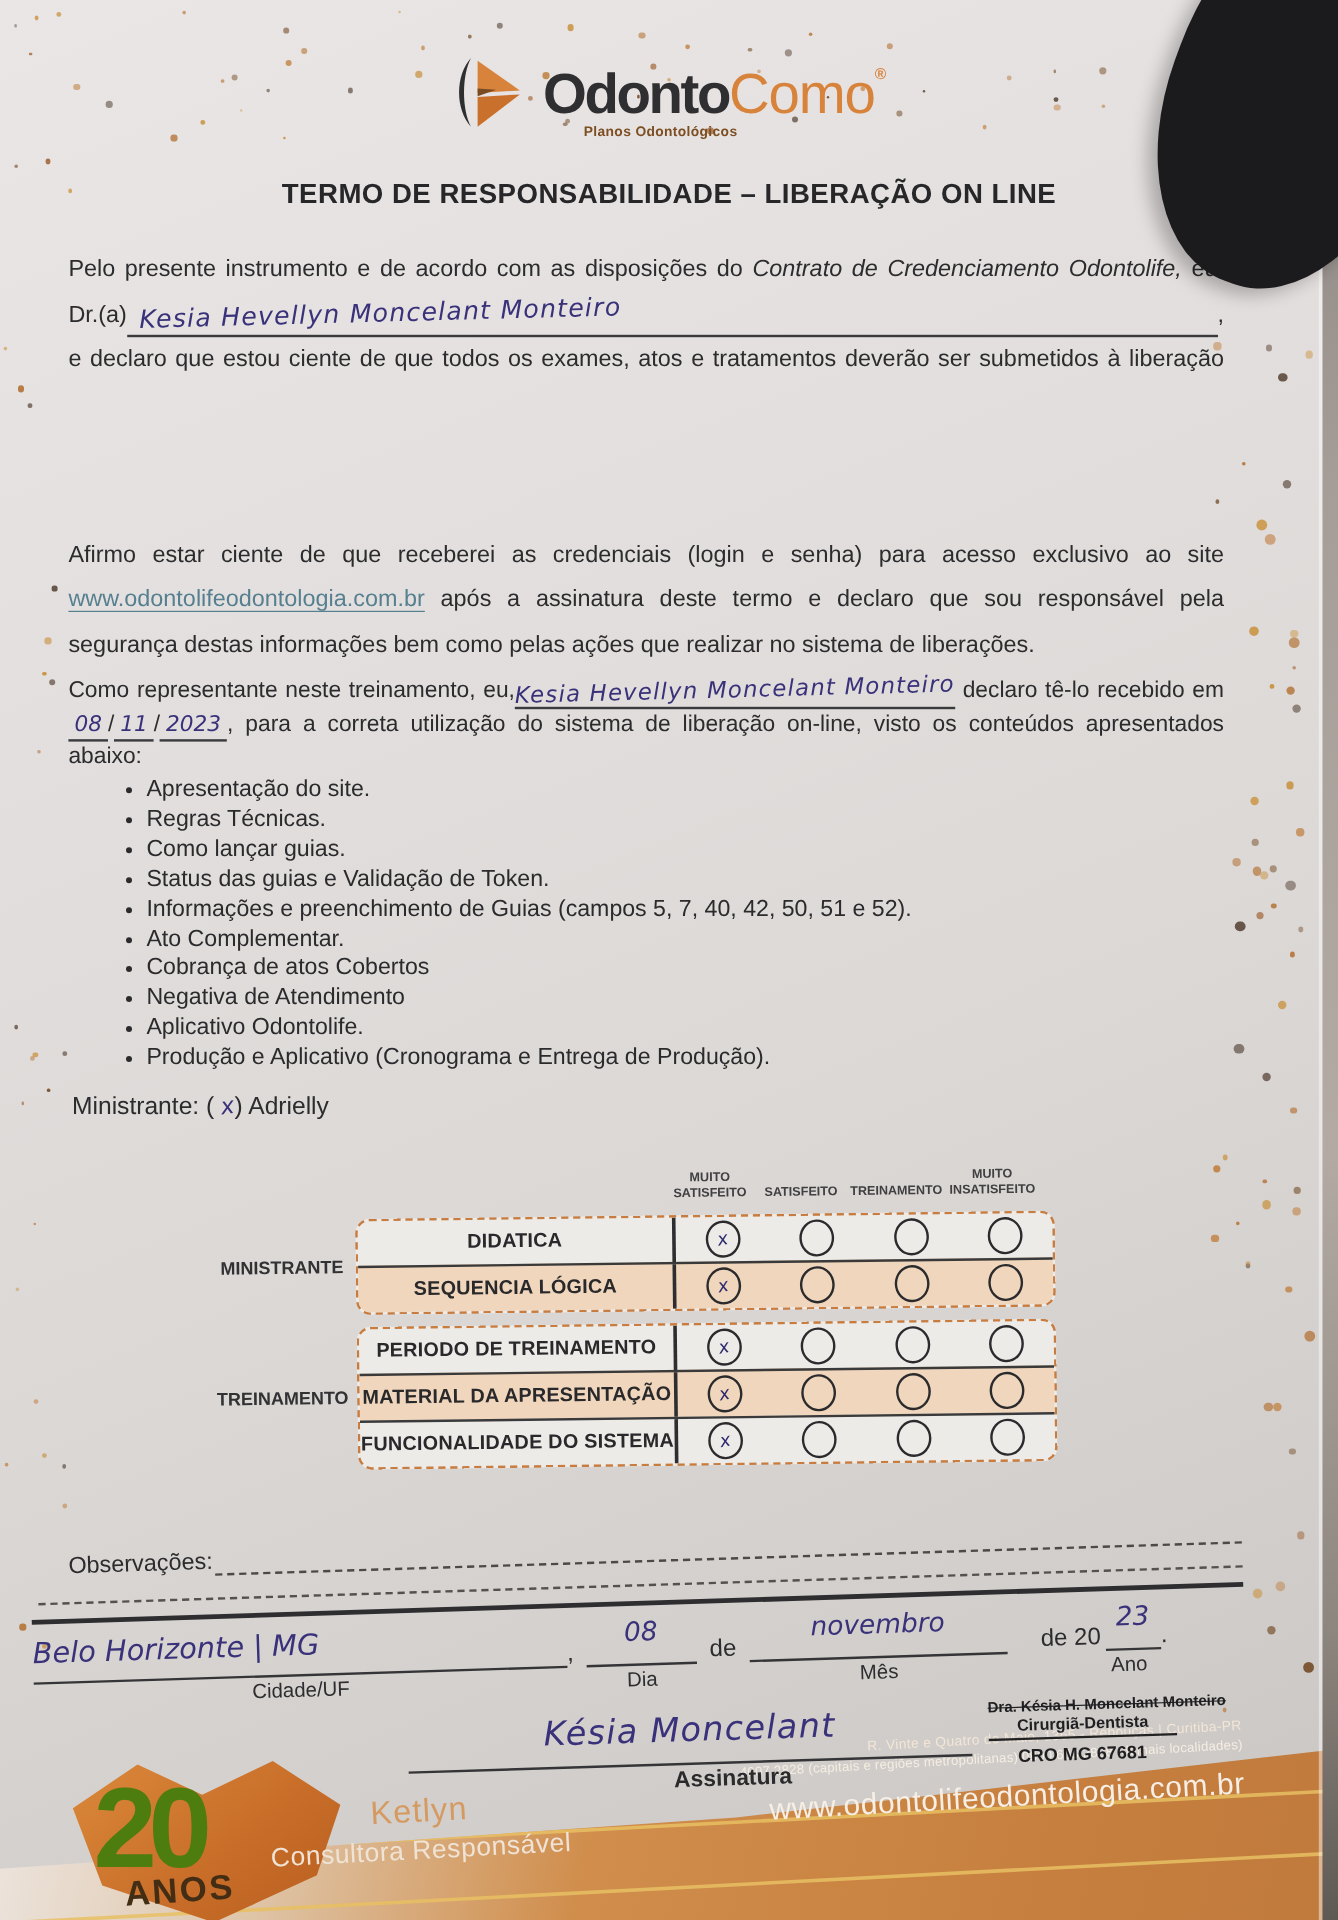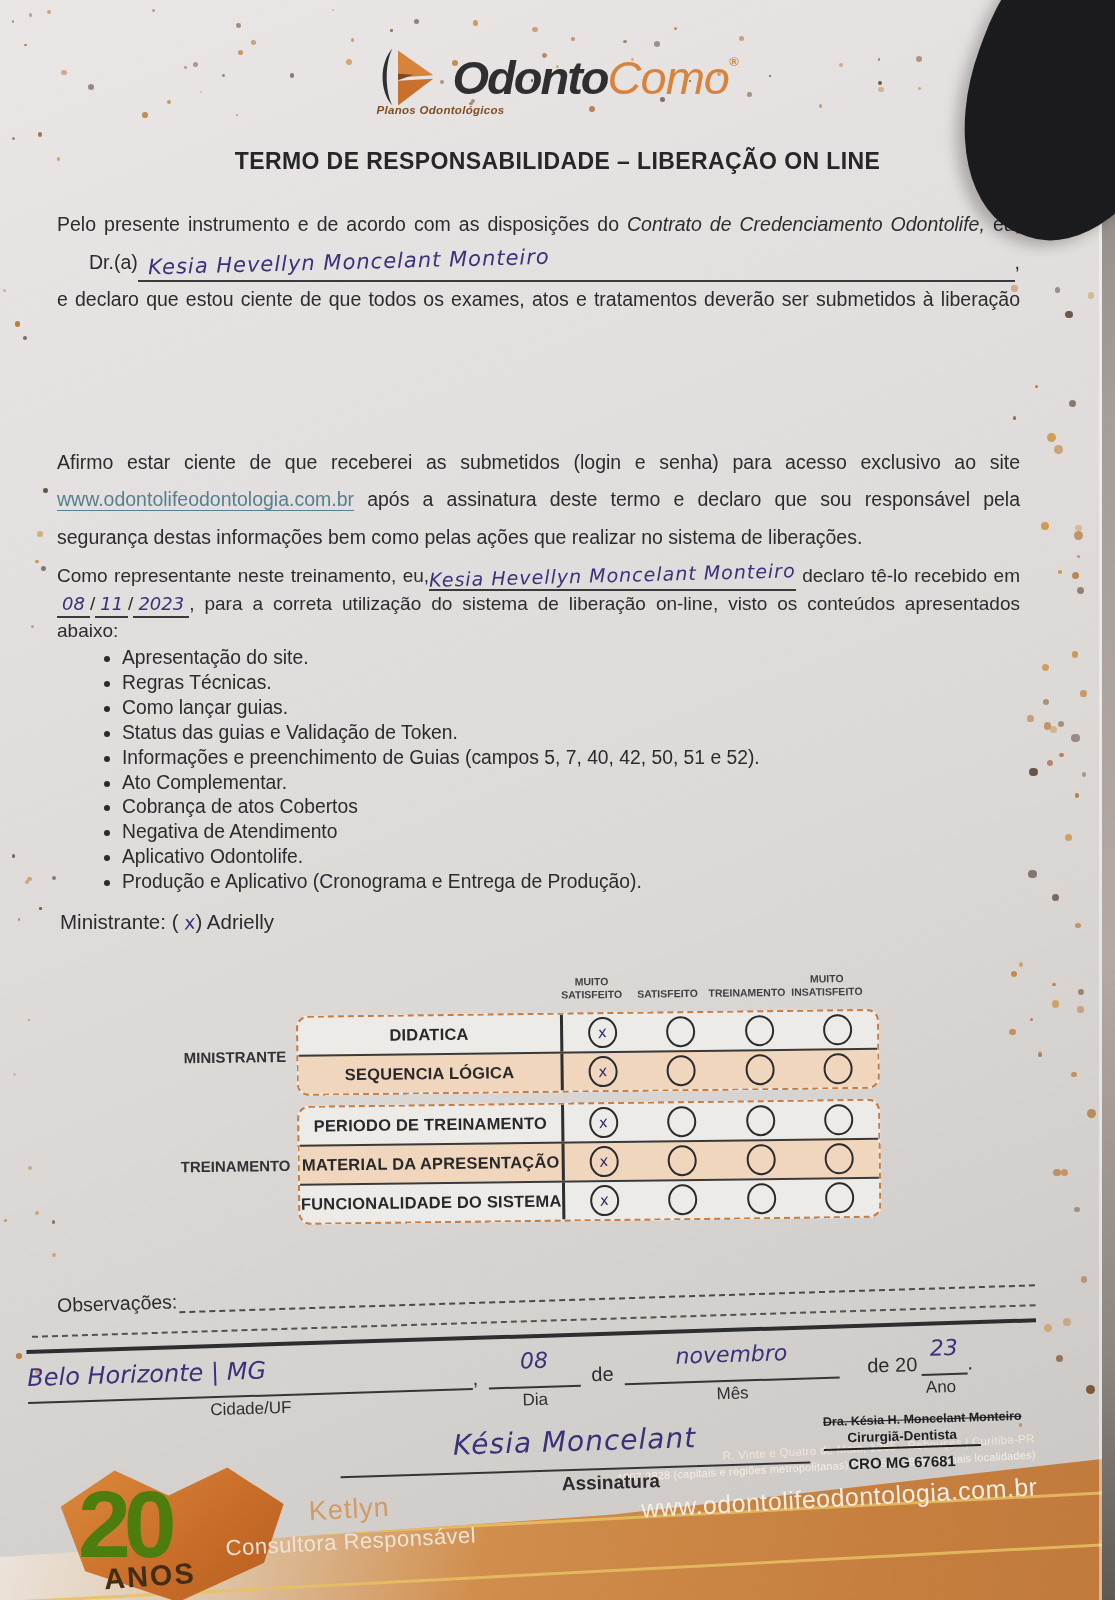--- a/index.html
+++ b/index.html
@@ -11,36 +11,36 @@
   #dots{position:absolute;inset:0;pointer-events:none;z-index:2;}
   .dot{position:absolute;border-radius:50%;}
   
   .edge-strip{position:absolute;top:0;right:0;width:13px;height:100%;z-index:8;
     background:linear-gradient(180deg,#878280 0%,#a59d97 25%,#b2aaa3 60%,#8d867f 85%,#5f5954 100%);}
   .edge-strip::before{content:"";position:absolute;left:-3px;top:0;width:3px;height:100%;background:rgba(255,255,255,.45);}
   .black-corner{position:absolute;top:-85px;right:-70px;width:210px;height:330px;background:#1b1a1c;
     border-radius:48%;transform:rotate(20deg);z-index:9;box-shadow:-6px 8px 14px rgba(0,0,0,.25);}
   
   .logo-wrap{position:absolute;top:44px;left:0;width:100%;display:flex;justify-content:center;z-index:3;}
-  .logo-inner{display:flex;flex-direction:column;align-items:flex-start;font-style:italic;}
+  .logo-inner{display:flex;flex-direction:column;align-items:center;}
   .logo-row{display:flex;align-items:center;}
   .logo-icon{width:66px;height:66px;margin-right:10px;}
   .brand{font-size:47px;font-weight:800;letter-spacing:-2px;color:#2f2e30;}
   .brand-life{font-size:47px;font-weight:400;letter-spacing:-1px;color:#d8833b;}
   .brand-reg{font-size:13px;color:#d8833b;vertical-align:top;position:relative;top:-16px;font-weight:700;}
   .tagline{font-size:11.5px;font-weight:700;color:#7d4e22;margin-top:-6px;margin-right:14px;letter-spacing:.3px;}
   
   .doc-title{position:absolute;top:148px;left:0;width:100%;text-align:center;font-size:23px;
     font-weight:700;letter-spacing:.4px;color:#272729;z-index:3;}
   
   .pblock{position:absolute;left:57px;width:963px;font-size:19.5px;z-index:3;}
   .p1{top:206px;}
   .p1 .row{height:37.5px;line-height:37.5px;white-space:nowrap;}
   .jl{text-align:justify;text-align-last:justify;white-space:normal!important;}
-  .frow{display:flex;align-items:flex-start;margin-left:32px;}
+  .frow{display:flex;align-items:flex-end;}
   .uline{border-bottom:2px solid #3a3a3c;}
   .u-name{flex:1;padding-left:10px;height:36px;}
   .u-cro{width:118px;text-align:center;height:34px;margin:0 6px;}
   .fillj{flex:1;padding-left:8px;text-align:justify;text-align-last:justify;}
   .p2{top:424px;line-height:37.5px;text-align:justify;}
   .url{color:#56808f;text-decoration:underline;text-underline-offset:4px;}
   .p3{top:544px;line-height:25.5px;text-align:justify;font-size:19px;}
   .hw{font-family:"DejaVu Sans",sans-serif;font-style:italic;color:#39327a;}
   .hw-name{display:inline-block;font-size:21px;transform:rotate(-1.5deg);letter-spacing:1px;}
   .u-inline{border-bottom:2px solid #3a3a3c;display:inline-block;}
@@ -290,21 +290,21 @@
 <div class="pblock p1">
   <div class="row jl"><span>Pelo presente instrumento e de acordo com as disposições do </span><i>Contrato de Credenciamento Odontolife,</i><span> eu,</span></div>
   <div class="row frow">
     <span>Dr.(a)</span>
     <span class="uline u-name"><span class="hw hw-name">Kesia Hevellyn Moncelant Monteiro</span></span>
     <span>,</span>
   </div>
   <div class="row jl">e declaro que estou ciente de que todos os exames, atos e tratamentos deverão ser submetidos à liberação</div>
 </div>
 
-<p class="pblock p2"><span>Afirmo estar ciente de que receberei as submetidos (login e senha) para acesso exclusivo ao site </span><span class="url">www.odontolifeodontologia.com.br</span><span> após a assinatura deste termo e declaro que sou responsável pela segurança destas informações bem como pelas ações que realizar no sistema de liberações.</span></p>
+<p class="pblock p2"><span>Afirmo estar ciente de que receberei as credenciais (login e senha) para acesso exclusivo ao site </span><span class="url">www.odontolifeodontologia.com.br</span><span> após a assinatura deste termo e declaro que sou responsável pela segurança destas informações bem como pelas ações que realizar no sistema de liberações.</span></p>
 
 <p class="pblock p3"><span>Como representante neste treinamento, eu,</span><span class="u-inline"><span class="hw hw-name" style="font-size:19px">Kesia Hevellyn Moncelant Monteiro</span></span><span> declaro tê-lo recebido em </span><span class="u-inline u-date"><span class="hw hw-mid" style="font-size:18px">08</span></span><span>/</span><span class="u-inline u-date"><span class="hw hw-mid" style="font-size:18px">11</span></span><span>/</span><span class="u-inline u-date"><span class="hw hw-mid" style="font-size:18px">2023</span></span><span>,  para a correta utilização do sistema de liberação on-line, visto os conteúdos apresentados abaixo:</span></p>
 
 <div class="bullets">
     <ul id="bullet-list">
       <li>Apresentação do site.</li>
       <li>Regras Técnicas.</li>
       <li>Como lançar guias.</li>
       <li>Status das guias e Validação de Token.</li>
       <li>Informações e preenchimento de Guias (campos 5, 7, 40, 42, 50, 51 e 52).</li>

